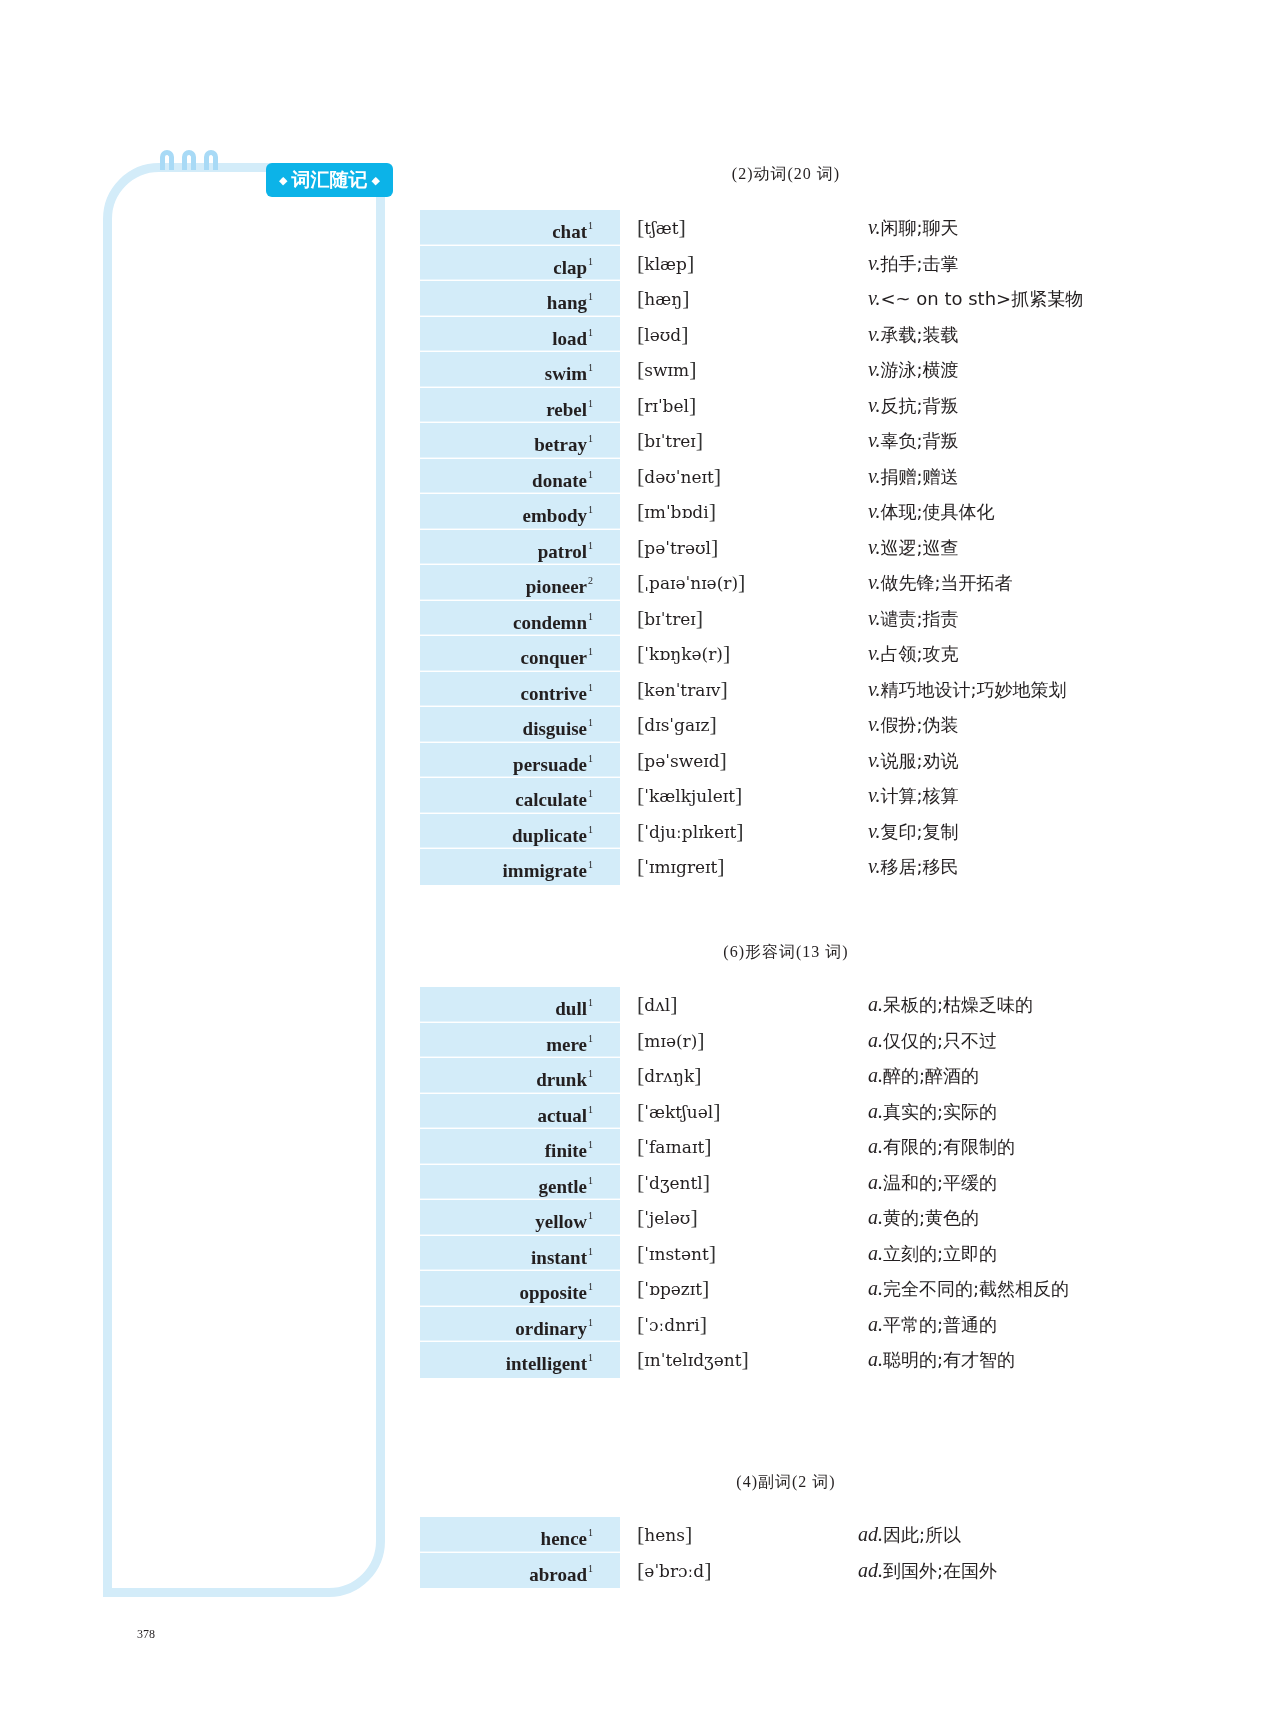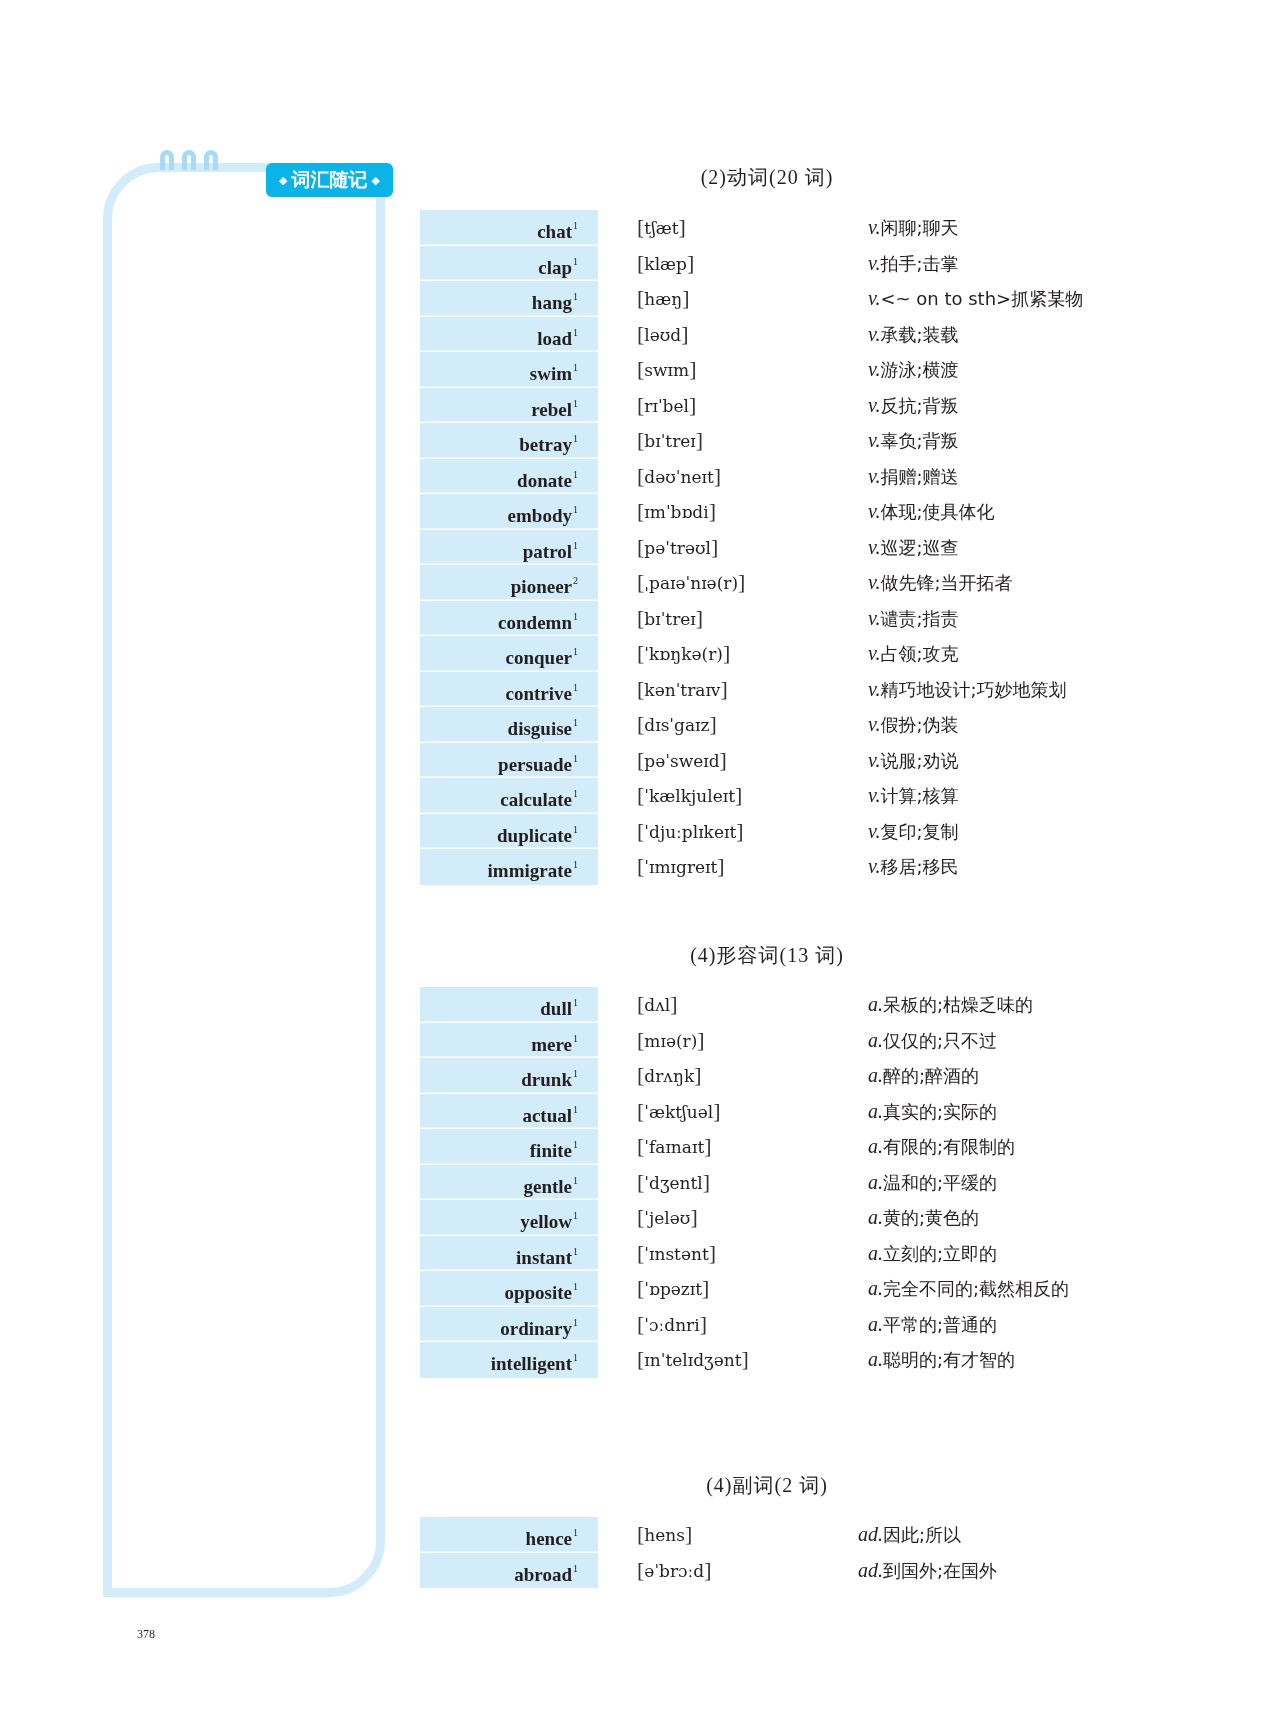--- a/index.html
+++ b/index.html
@@ -20,29 +20,29 @@
     }
     .badge {
       position: absolute; left: 266px; top: 163px; width: 127px; height: 34px;
       background: #0cb3e8; border-radius: 6px; color: #ffffff;
       display: flex; align-items: center; justify-content: center; gap: 4px;
       font-family: "DejaVu Sans", sans-serif; font-weight: bold; font-size: 19px;
     }
     .badge .diamond { font-size: 11px; }
     
     .section-title {
-      position: absolute; left: 417px; width: 700px; text-align: center;
-      font-size: 20px; letter-spacing: 1px;
+      position: absolute; left: 436px; width: 700px; text-align: center;
+      font-size: 16px; letter-spacing: 1px;
     }
     .vtable { position: absolute; left: 420px; width: 720px; }
     .row { position: relative; height: 35.5px; }
     .word {
-      position: absolute; left: 0; top: 0; width: 178px; height: 34.5px;
+      position: absolute; left: 0; top: 0; width: 200px; height: 34.5px;
       background: #d3ecf9; border-bottom: 1px solid #e6f4fc;
-      text-align: right; box-sizing: border-box; padding-right: 20px;
+      text-align: right; box-sizing: border-box; padding-right: 27px;
       font-weight: bold; font-size: 19px; line-height: 36px;
     }
     .row:last-child .word { border-bottom: none; height: 35.5px; }
     .word sup { font-size: 10px; font-weight: normal; position: relative; top: -2px; margin-left: 1px; }
     .phon {
       position: absolute; left: 217px; top: 0; font-size: 19px; line-height: 34px;
       font-family: "DejaVu Serif", "Liberation Serif", serif; font-size: 17px; text-align: center;
     }
     .phon .br { font-family: "Liberation Serif", serif; font-size: 22px; color: #333; }
     .mean {
@@ -62,21 +62,21 @@
 <div class="ring" style="left:160px"></div>
 <div class="ring" style="left:182px"></div>
 <div class="ring" style="left:204px"></div>
 <div class="badge">
   <span class="diamond">◆</span>
   <span>词汇随记</span>
   <span class="diamond">◆</span>
 </div>
 
 <div class="section-title" style="top:164px">(2)动词(20 词)</div>
-<div class="section-title" style="top:942px">(4)形容词(13 词)</div>
+<div class="section-title" style="top:942px">(6)形容词(13 词)</div>
 <div class="section-title" style="top:1472px">(4)副词(2 词)</div>
 
 <div class="vtable" id="t0" style="top:210px">
     <div class="row">
       <div class="word"><span>chat</span><sup>1</sup></div>
       <div class="phon"><span class="br">[</span><span>tʃæt</span><span class="br">]</span></div>
       <div class="mean"><span class="pos">v.</span><span>闲聊;聊天</span></div>
     </div>
     <div class="row">
       <div class="word"><span>clap</span><sup>1</sup></div>

